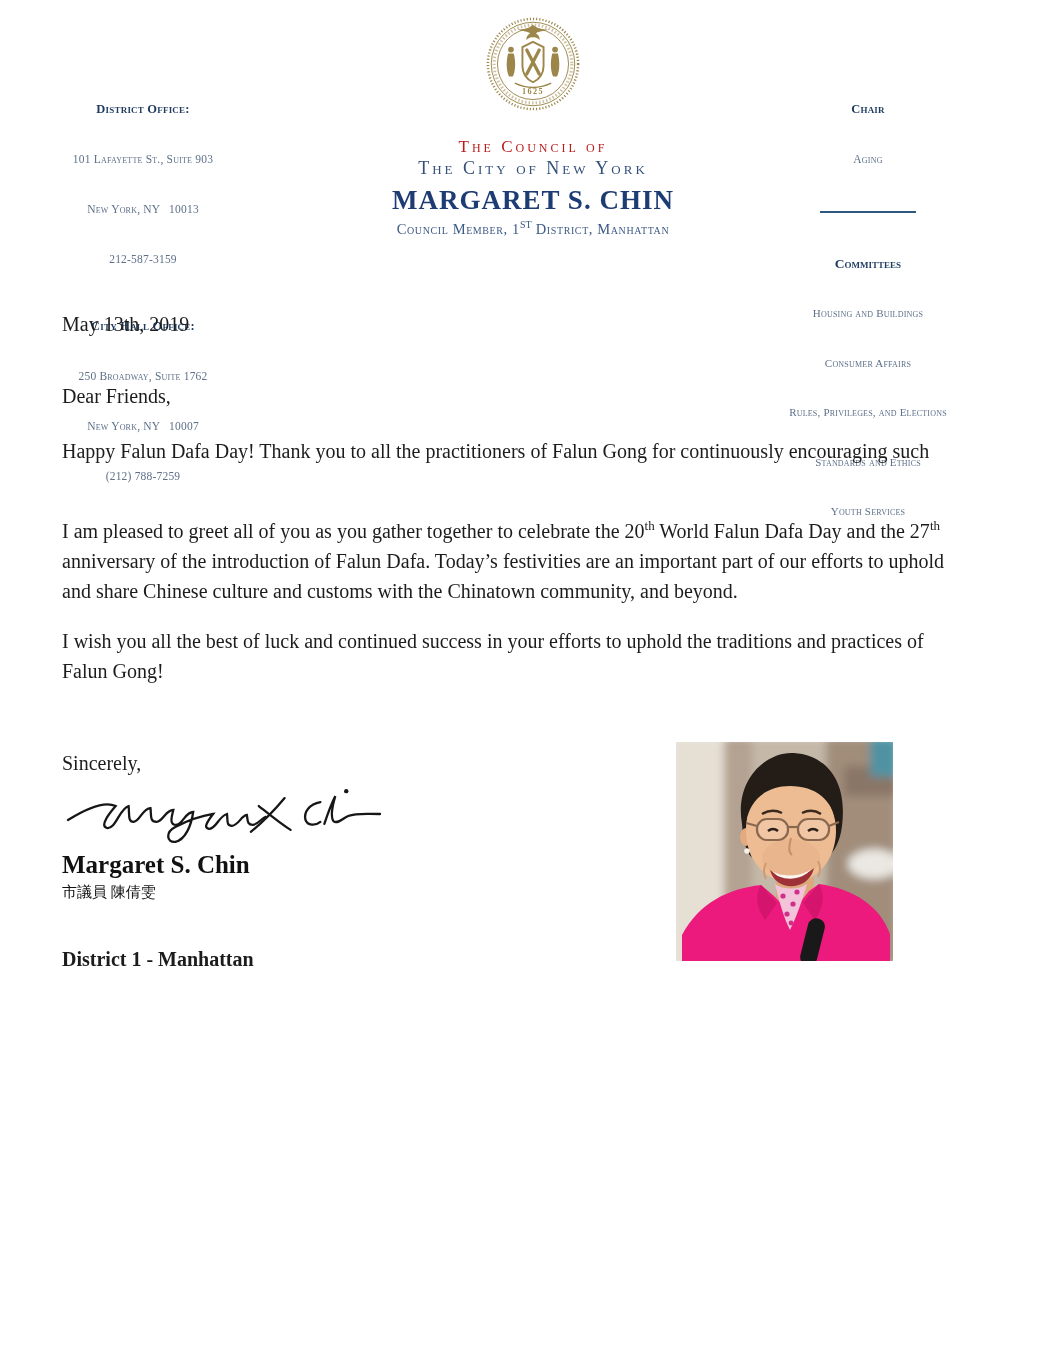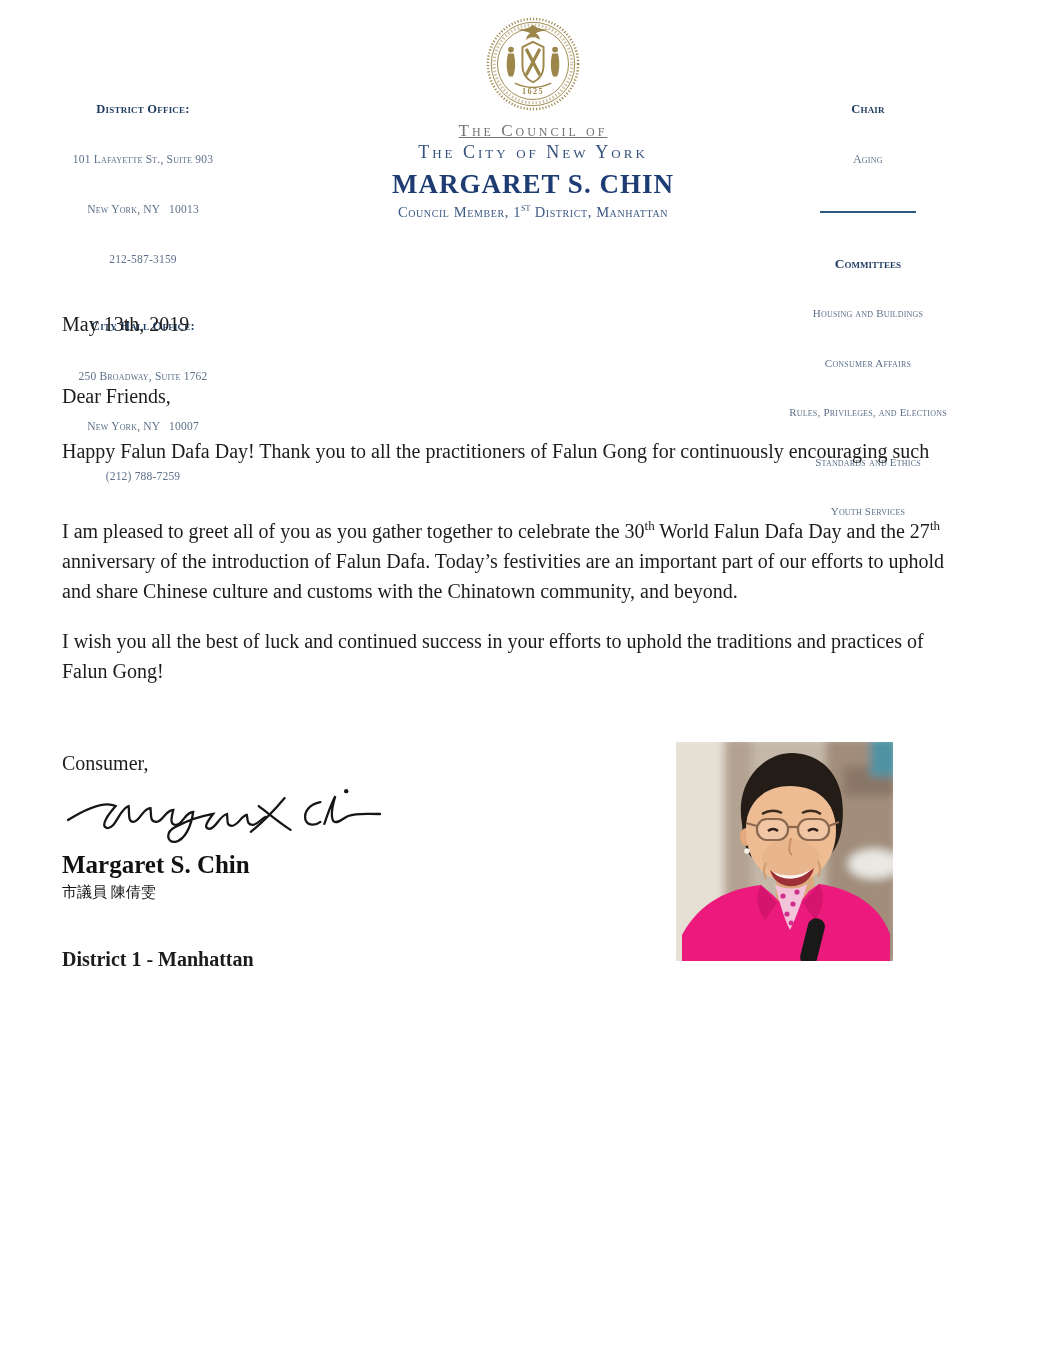--- a/index.html
+++ b/index.html
@@ -13,25 +13,25 @@
   .right-block{left:761px;top:66px;width:214px;}
   .block-title{font-weight:bold;color:#1d3a5f;font-size:12.5px;line-height:14px;letter-spacing:.2px;}
   .block-line{color:#5d7089;font-size:11.5px;line-height:14px;letter-spacing:.2px;}
   .office-gap{margin-top:17px;}
   .chair-sep{width:96px;border:0;border-top:2px solid #2e5a80;margin:9px auto 7px auto;}
   .committees-title{font-weight:bold;color:#1d3a5f;font-size:13.5px;line-height:15px;}
   .committee-line{color:#5d7089;font-size:11px;line-height:13.5px;letter-spacing:.2px;text-align:center;}
 
   .center-block{position:absolute;left:333px;top:16px;width:400px;text-align:center;}
   .seal{display:block;margin:0 auto;}
-  .council-line1{font-variant:small-caps;color:#737373;font-size:17px;letter-spacing:3px;line-height:20px;margin-top:9px;text-decoration:underline;}
+  .council-line1{font-variant:small-caps;color:#b91c1c;font-size:17px;letter-spacing:3px;line-height:20px;margin-top:25px;}
   .council-line2{font-variant:small-caps;color:#33507c;font-size:18px;letter-spacing:3px;line-height:22px;}
   .member-name{color:#1e3c74;font-weight:bold;font-size:27px;letter-spacing:1px;line-height:30px;margin-top:6px;}
   .member-title{font-variant:small-caps;color:#3d5a85;font-size:14.5px;letter-spacing:.6px;line-height:17px;}
-  .member-title sup{font-size:11px;vertical-align:super;letter-spacing:0;}
+  .member-title sup{font-size:14px;vertical-align:super;letter-spacing:0;}
 
   
   .abs{position:absolute;}
   .body-text{font-size:20px;line-height:30px;color:#1c1c1c;}
   .date{left:62px;top:309px;}
   .salutation{left:62px;top:381px;}
   .p1{left:62px;top:436px;width:910px;}
   .p2{left:62px;top:516px;width:920px;}
   .p3{left:62px;top:626px;width:910px;}
   .closing{left:62px;top:748px;}
@@ -105,31 +105,31 @@
   </div>
 
   <div class="abs body-text date">May 13th, 2019</div>
   <div class="abs body-text salutation">Dear Friends,</div>
 
   <div class="abs body-text p1">
     <div>Happy Falun Dafa Day! Thank you to all the practitioners of Falun Gong for continuously encouraging such</div>
   </div>
 
   <div class="abs body-text p2">
-    <div><span>I am pleased to greet all of you as you gather together to celebrate the 30</span><span class="sup-th">th</span><span> World Falun Dafa Day and the 27</span><span class="sup-th">th</span></div>
+    <div><span>I am pleased to greet all of you as you gather together to celebrate the 20</span><span class="sup-th">th</span><span> World Falun Dafa Day and the 27</span><span class="sup-th">th</span></div>
     <div>anniversary of the introduction of Falun Dafa. Today’s festivities are an important part of our efforts to uphold</div>
     <div>and share Chinese culture and customs with the Chinatown community, and beyond.</div>
   </div>
 
   <div class="abs body-text p3">
     <div>I wish you all the best of luck and continued success in your efforts to uphold the traditions and practices of</div>
     <div>Falun Gong!</div>
   </div>
 
-  <div class="abs body-text closing">Consumer,</div>
+  <div class="abs body-text closing">Sincerely,</div>
 
   <svg class="abs signature" width="318" height="64" viewBox="0 0 320 64" role="img" aria-label="Handwritten signature of Margaret Chin">
     <g fill="none" stroke="#161616" stroke-width="2.3" stroke-linecap="round">
       <path d="M4 40 C20 30 40 20 52 26 C45 34 36 46 43 48 C52 50 56 28 65 26 C66 34 64 42 70 42 C77 41 79 28 87 28 C88 35 86 42 93 42 C100 41 102 30 110 30 C108 38 106 45 113 45 C120 44 122 32 130 32 C128 46 122 60 112 62 C103 63 102 52 112 47 C124 41 138 36 150 34 C144 42 140 48 146 49 C153 49 156 36 164 34 C165 40 163 46 169 46 C176 45 178 36 184 35 C185 40 184 45 190 45 C196 44 199 38 203 37"></path>
       <path d="M222 18 C212 30 198 44 188 52"></path>
       <path d="M196 26 C206 34 218 44 228 50"></path>
       <path d="M258 22 C247 24 241 32 243 40 C245 46 253 46 258 42"></path>
       <path d="M262 44 C266 32 270 22 273 16 C270 26 268 36 271 41 C275 45 281 38 286 36 C294 33 301 34 318 34"></path>
     </g>
     <circle cx="284" cy="11" r="2.2" fill="#161616"></circle>

